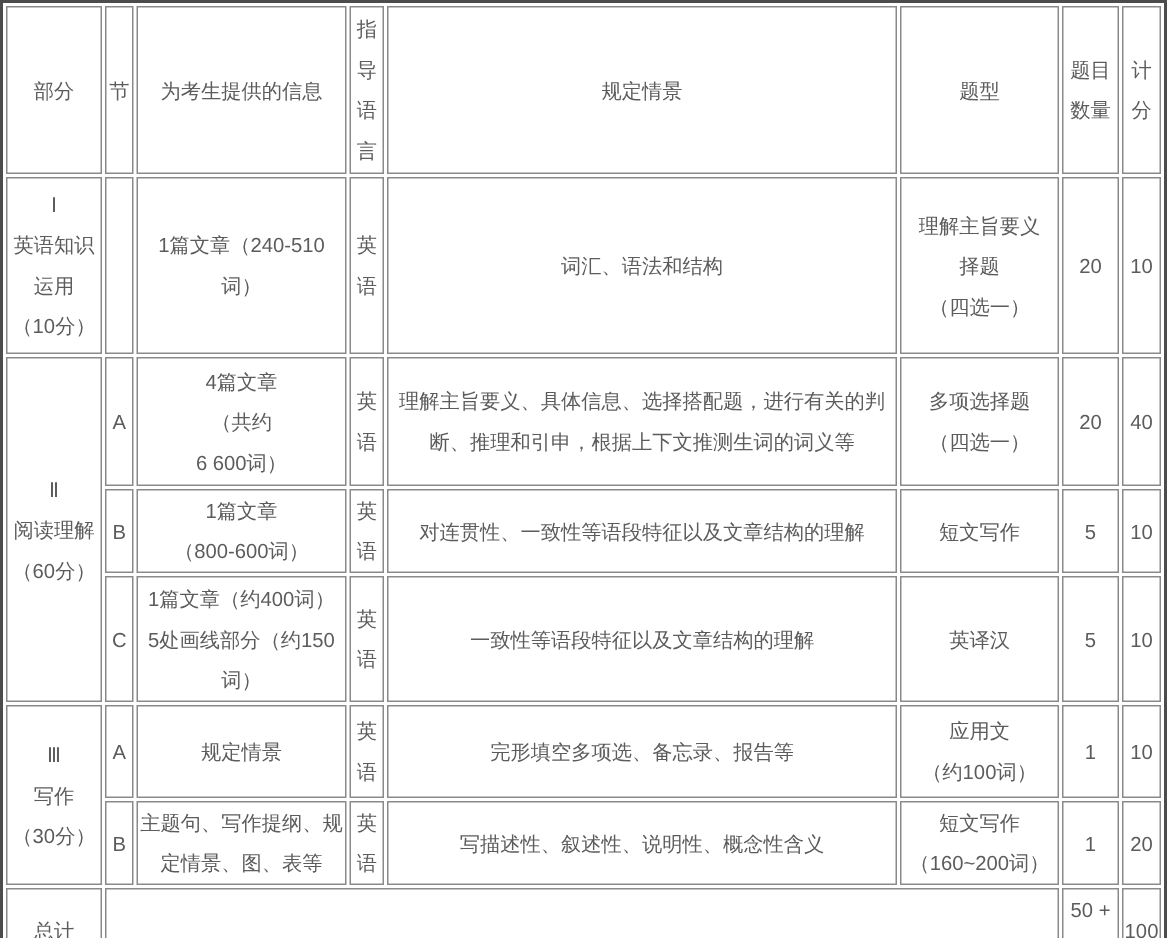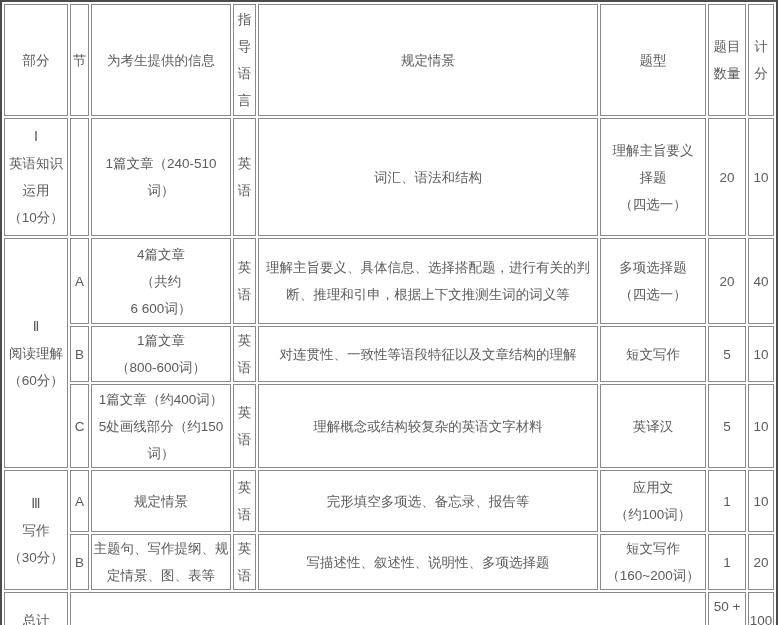--- a/index.html
+++ b/index.html
@@ -124,21 +124,21 @@
       <td>10</td>
     </tr>
 
     <tr style="height:84px">
       <td>C</td>
       <td>1篇文章（约400词）
 5处画线部分（约150
 词）</td>
       <td>英
 语</td>
-      <td>理解概念或结构较复杂的英语文字材料</td>
+      <td>一致性等语段特征以及文章结构的理解</td>
       <td>英译汉</td>
       <td>5</td>
       <td>10</td>
     </tr>
 
     <tr style="height:62px">
       <td rowspan="2">Ⅲ
 写作
 （30分）</td>
       <td>A</td>
@@ -151,21 +151,21 @@
       <td>1</td>
       <td>10</td>
     </tr>
 
     <tr style="height:56px">
       <td>B</td>
       <td>主题句、写作提纲、规
 定情景、图、表等</td>
       <td>英
 语</td>
-      <td>写描述性、叙述性、说明性、多项选择题</td>
+      <td>写描述性、叙述性、说明性、概念性含义</td>
       <td>短文写作
 （160~200词）</td>
       <td>1</td>
       <td>20</td>
     </tr>
 
     <tr style="height:28px">
       <td>总计</td>
       <td colspan="5"></td>
       <td class="nowrap">50 + 2</td>

